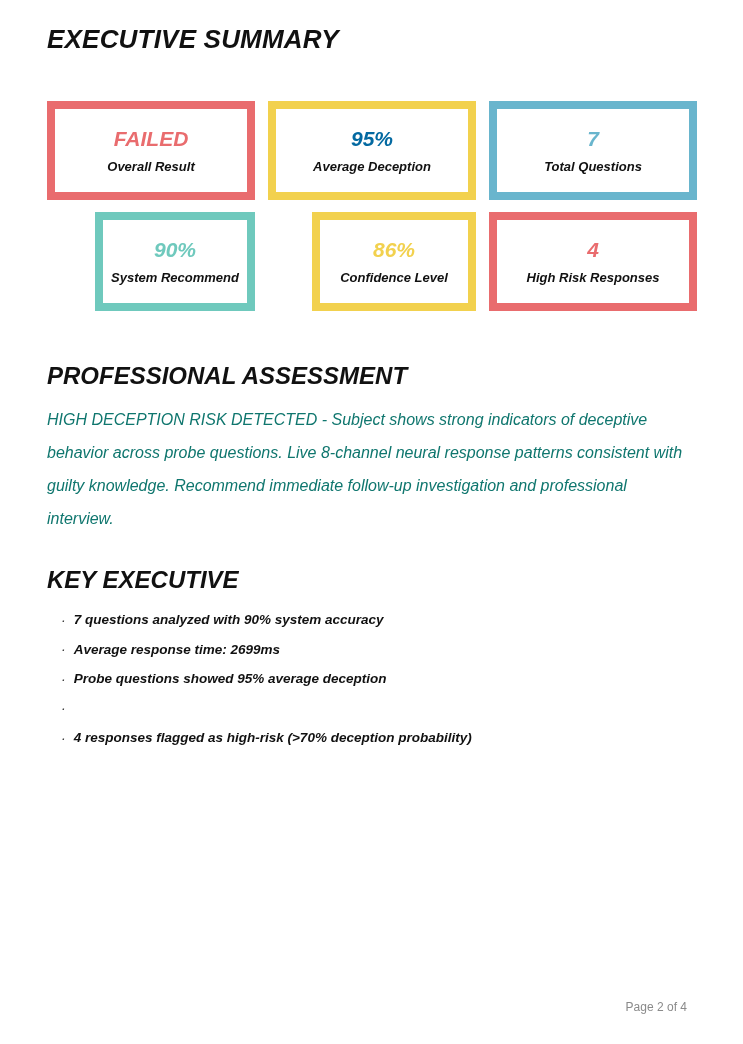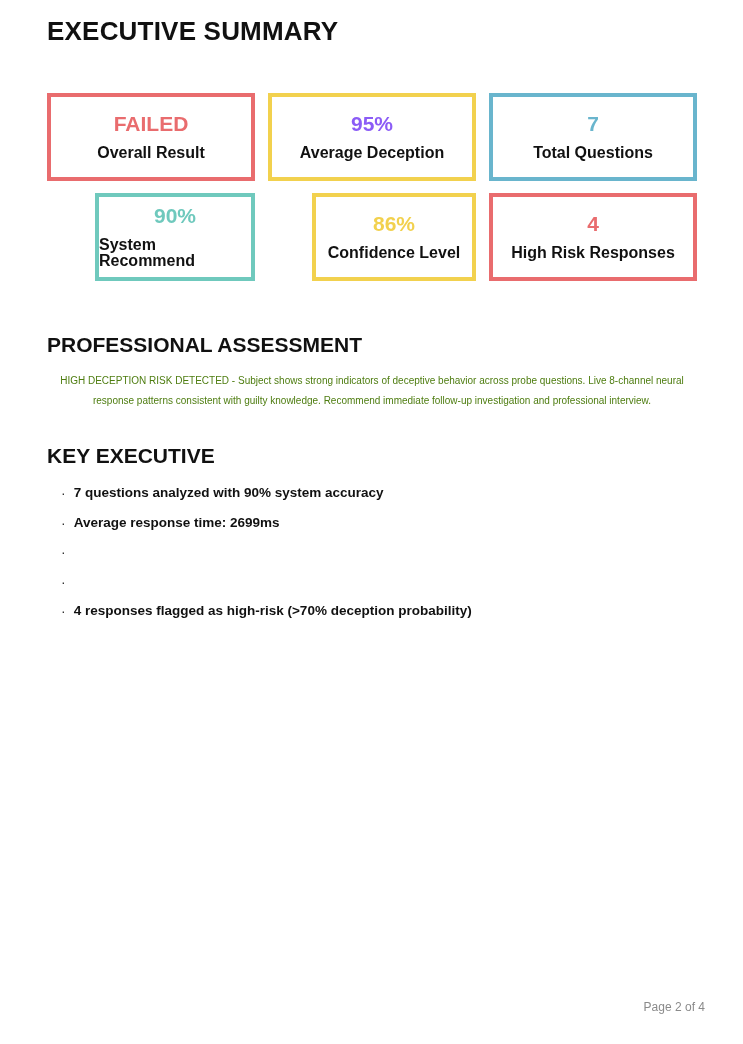--- a/index.html
+++ b/index.html
@@ -11,78 +11,79 @@
     position: relative;
     width: 743px;
     height: 1044px;
     background: #ffffff;
     font-family: "Liberation Sans", "DejaVu Sans", sans-serif;
     color: #1a1a1a;
     overflow: hidden;
     box-sizing: border-box;
   }
   .content {
-    padding: 0 46px 0 47px;
+    padding: 8px 46px 0 47px;
+    font-style: italic;
   }
   .page-title {
     margin: 0;
     padding-top: 17px;
     font-size: 26px;
     line-height: 1.15;
     font-weight: bold;
     letter-spacing: 0.2px;
     color: #111111;
   }
   .cards-grid {
     margin-top: 46px;
     display: grid;
     grid-template-columns: repeat(3, 1fr);
     column-gap: 13px;
     row-gap: 12px;
   }
   .card {
     box-sizing: border-box;
-    height: 88px;
-    border: 4px solid #84cc16;
+    height: 99px;
+    border: 8px solid #84cc16;
     background: #ffffff;
     display: flex;
     flex-direction: column;
     align-items: center;
     justify-content: center;
+    text-align: center;
   }
   .card-value {
     font-size: 21px;
     font-weight: bold;
     line-height: 1;
   }
   .card-label {
     margin-top: 11px;
-    font-size: 16px;
+    font-size: 13px;
     font-weight: bold;
     color: #111111;
     line-height: 1;
   }
   .section-heading {
     margin: 0;
-    font-size: 21px;
+    font-size: 24px;
     font-weight: bold;
     color: #111111;
     line-height: 1.1;
   }
   .assessment-heading {
     margin-top: 52px;
   }
   .assessment-body {
     margin: 15px 0 0 0;
-    font-size: 10px;
+    font-size: 16px;
     font-weight: normal;
     line-height: 2.05;
-    color: #4d7c0f;
+    color: #0f766e;
     max-width: 650px;
-    text-align: center;
   }
   .findings-heading {
     margin-top: 32px;
   }
   .findings-list {
     list-style: none;
     margin: 19px 0 0 0;
     padding: 0 0 0 14px;
   }
   .findings-list li {
@@ -97,41 +98,41 @@
   .bullet-dot {
     font-weight: normal;
     color: #333333;
     margin-right: 8px;
     font-size: 14px;
     line-height: 1;
   }
   .page-footer {
     position: absolute;
     top: 1001px;
-    right: 38px;
+    right: 56px;
     font-size: 12px;
     color: #8a8a8a;
     line-height: 1;
   }
 </style>
 </head>
 <body>
 
 <div class="page">
   <div class="content">
 
     <h1 class="page-title">EXECUTIVE SUMMARY</h1>
 
     <div class="cards-grid">
       <div class="card" style="border-color: rgb(233, 108, 110);">
         <div class="card-value" style="color: rgb(233, 108, 110);">FAILED</div>
         <div class="card-label">Overall Result</div>
       </div>
       <div class="card" style="border-color: rgb(242, 209, 78);">
-        <div class="card-value" style="color: #8b5cf6;">95%</div>
+        <div class="card-value" style="color: #0369a1;">95%</div>
         <div class="card-label">Average Deception</div>
       </div>
       <div class="card" style="border-color: rgb(105, 181, 205);">
         <div class="card-value" style="color: rgb(105, 181, 205);">7</div>
         <div class="card-label">Total Questions</div>
       </div>
       <div class="card" style="border-color: rgb(111, 201, 189); margin-left: 48px;">
         <div class="card-value" style="color: rgb(111, 201, 189);">90%</div>
         <div class="card-label">System Recommend</div>
       </div>
@@ -153,20 +154,21 @@
       <li>
           <span class="bullet-dot">·</span>
           <span>7 questions analyzed with 90% system accuracy</span>
         </li>
       <li>
           <span class="bullet-dot">·</span>
           <span>Average response time: 2699ms</span>
         </li>
       <li>
           <span class="bullet-dot">·</span>
+          <span>Probe questions showed 95% average deception</span>
         </li>
       <li>
           <span class="bullet-dot">·</span>
         </li>
       <li>
           <span class="bullet-dot">·</span>
           <span>4 responses flagged as high-risk (&gt;70% deception probability)</span>
         </li>
     </ul>
 

